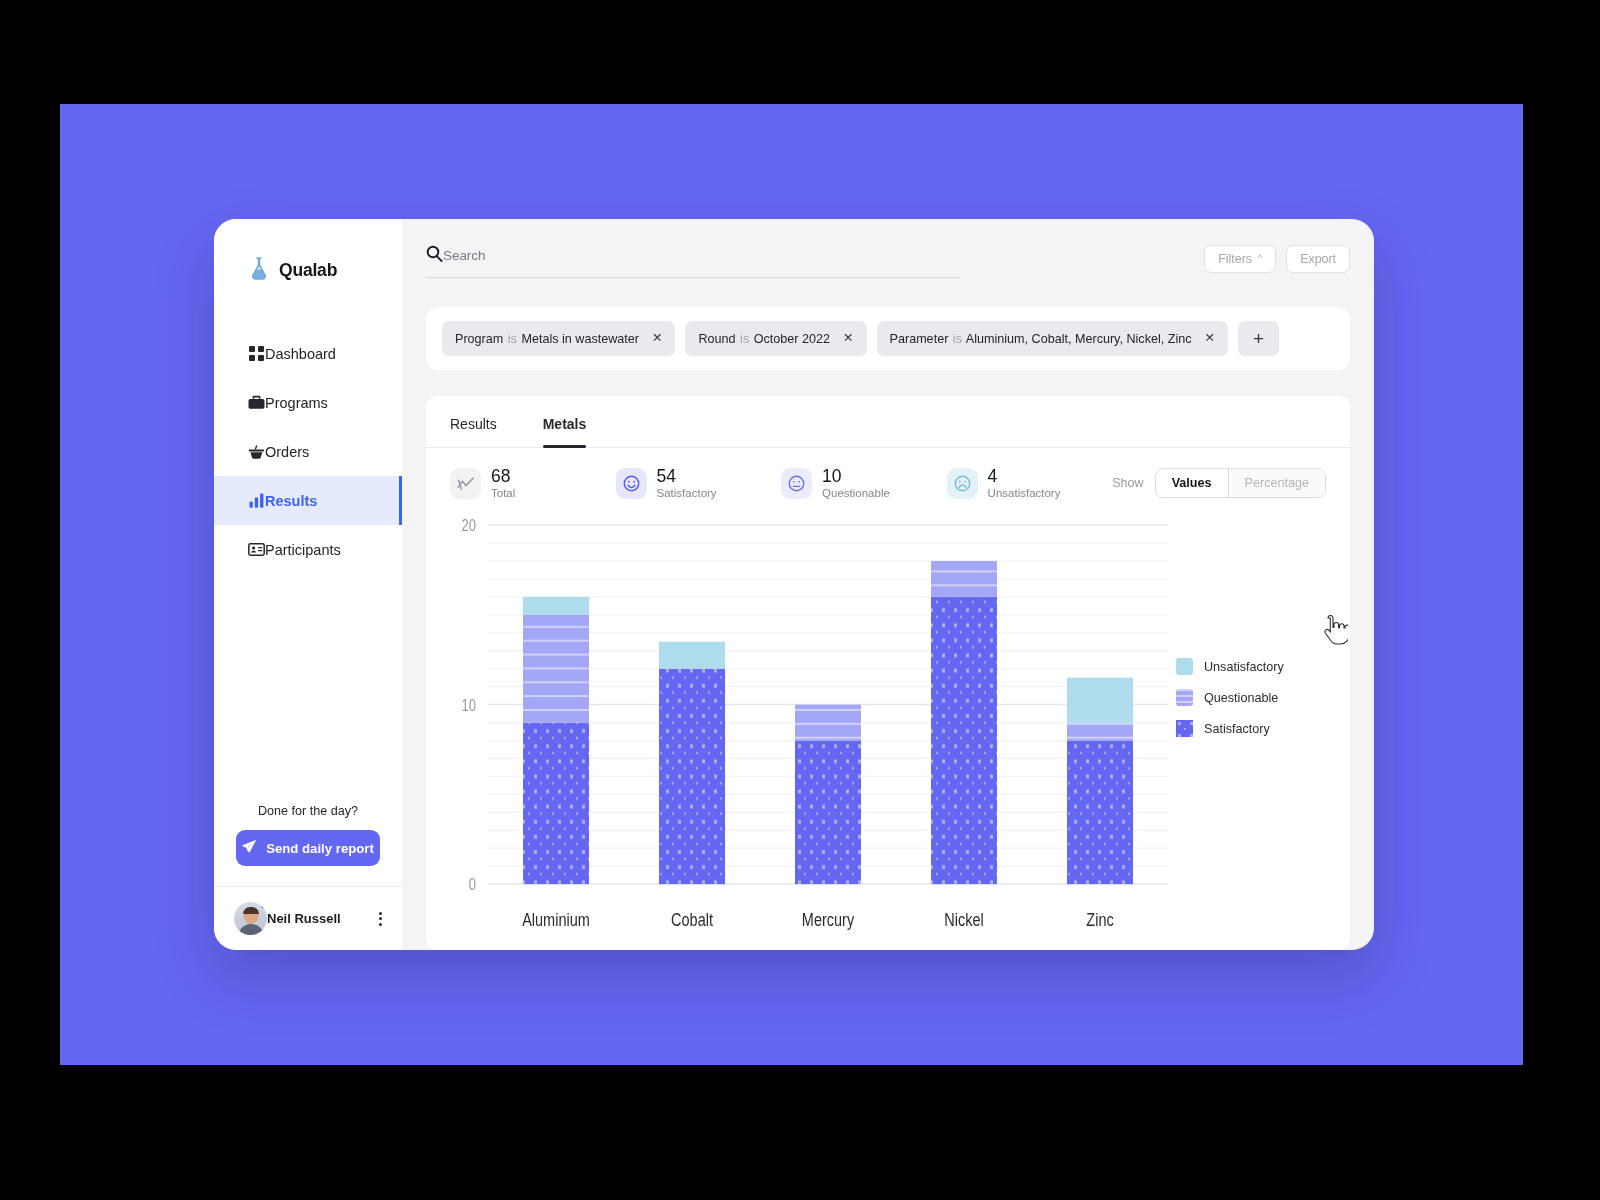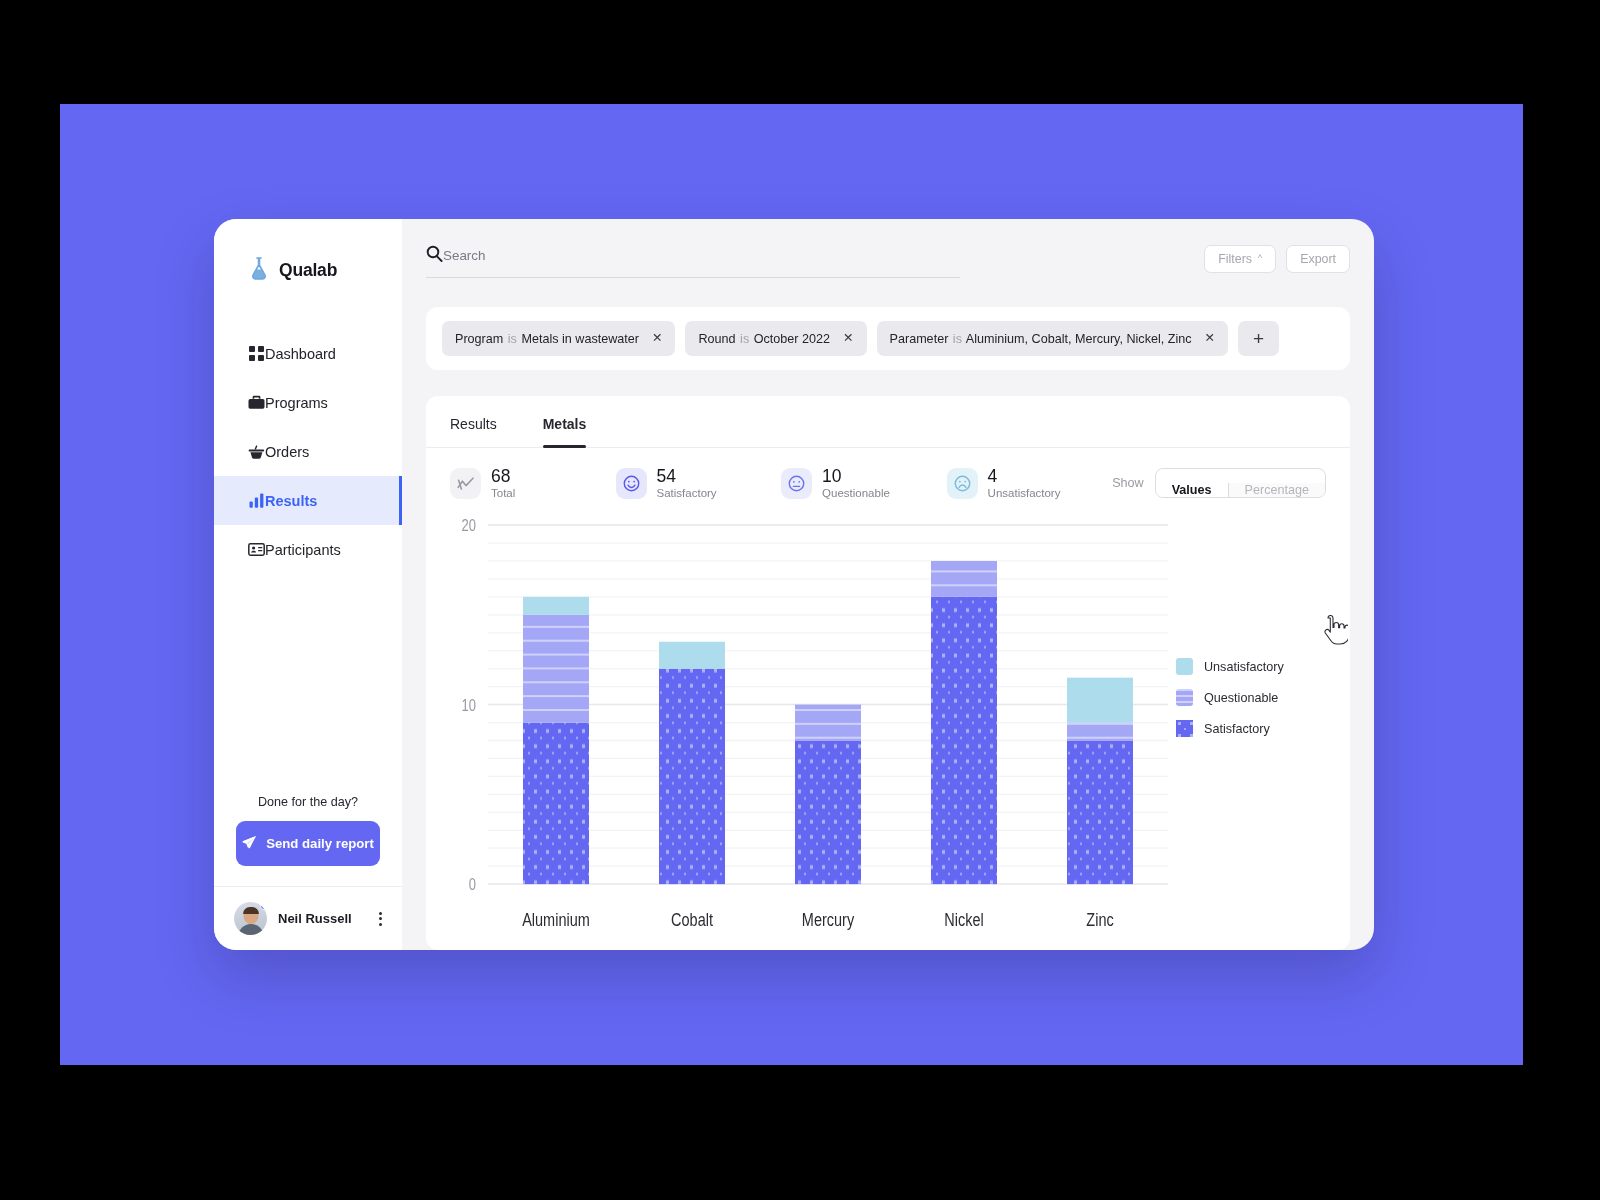--- a/index.html
+++ b/index.html
@@ -53,28 +53,28 @@
     content: ""; position: absolute; right: 0; top: 0; bottom: 0;
     width: 3px; background: #3b63f6;
   }
   .nav-ico { width: 17px; height: 17px; display: flex; align-items: center; justify-content: center; }
   .nav-ico svg { display: block; }
 
   .side-bottom { margin-top: auto; }
   .cta-wrap { padding: 0 22px 20px; text-align: center; }
   .cta-label { font-size: 12.6px; color: #26262e; margin-bottom: 12px; }
   .cta-btn {
-    width: 100%; height: 45px; border: none; border-radius: 9px;
+    width: 100%; height: 36px; border: none; border-radius: 9px;
     background: #6467f2; color: #fff; font-size: 13.2px; font-weight: 700;
     display: flex; align-items: center; justify-content: center; gap: 9px;
     cursor: pointer; font-family: inherit;
   }
   .user-row {
     border-top: 1px solid #ececf0;
-    height: 64px; display: flex; align-items: center; gap: 11px;
+    height: 64px; display: flex; align-items: center; 
     padding: 0 16px 0 20px;
   }
   .avatar {
     width: 33px; height: 33px; border-radius: 50%; position: relative;
     background: linear-gradient(170deg,#d8dde6 0%,#b9c2cf 100%);
     overflow: hidden; flex: 0 0 33px;
   }
   .avatar .face {
     position: absolute; left: 50%; top: 7px; transform: translateX(-50%);
     width: 15px; height: 15px; border-radius: 50%; background: #d9a883;
@@ -154,21 +154,21 @@
   }
   .stat-ico.total { background: #f2f2f4; }
   .stat-ico.sat   { background: #e6e7fc; }
   .stat-ico.que   { background: #ebecfb; }
   .stat-ico.uns   { background: #e3f1f8; }
   .stat-num { font-size: 17.5px; color: #16161d; line-height: 1.05; font-weight: 400; }
   .stat-lbl { font-size: 11.5px; color: #85858f; margin-top: 2px; }
 
   .show-wrap { margin-left: auto; display: flex; align-items: center; gap: 11px; }
   .show-lbl { font-size: 12.6px; color: #9a9aa3; }
-  .seg { display: flex; border: 1px solid #dcdce1; border-radius: 8px; overflow: hidden; height: 30px; align-items: flex-end; }
+  .seg { display: flex; border: 1px solid #dcdce1; border-radius: 8px; overflow: hidden; height: 30px; }
   .seg div { padding: 0 16px; display: flex; align-items: center; font-size: 12.6px; cursor: pointer; }
   .seg .on { color: #16161d; font-weight: 700; background: #fff; }
   .seg .off { color: #b5b5bd; background: #fafafb; border-left: 1px solid #dcdce1; position: relative; }
 
   
   .chart-area { flex: 1; padding: 10px 24px 0 10px; display: flex; min-height: 0; }
   .plot-wrap { position: relative; flex: 1; min-width: 0; }
   svg.plot { display: block; width: 100%; height: 100%; }
 
   .legend { width: 150px; flex: 0 0 150px; display: flex; flex-direction: column; gap: 14px; justify-content: center; padding-bottom: 70px; }

